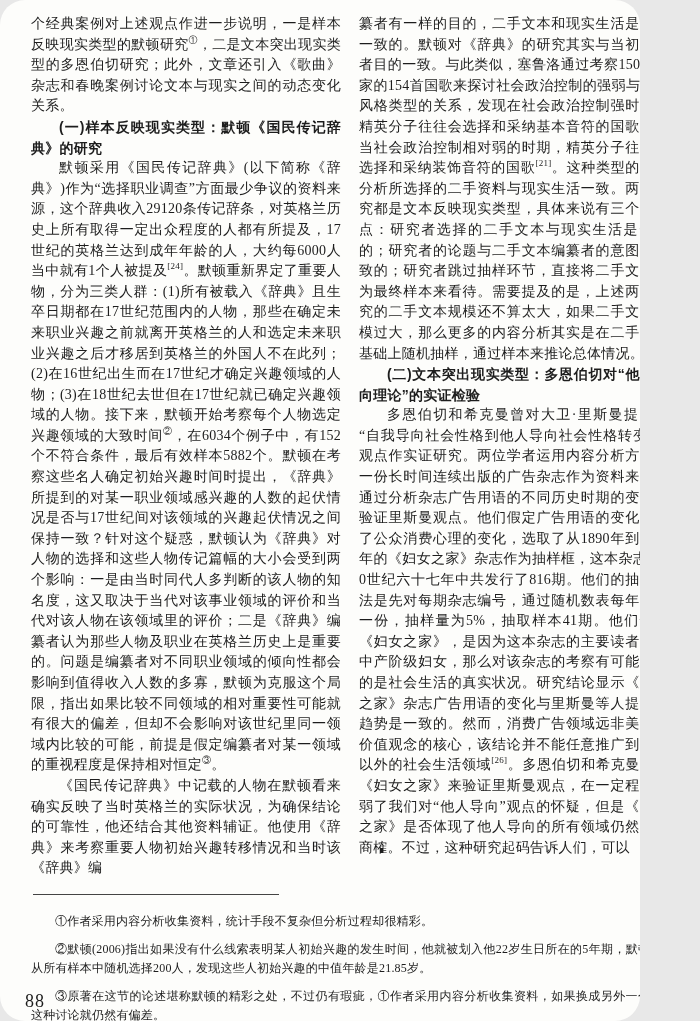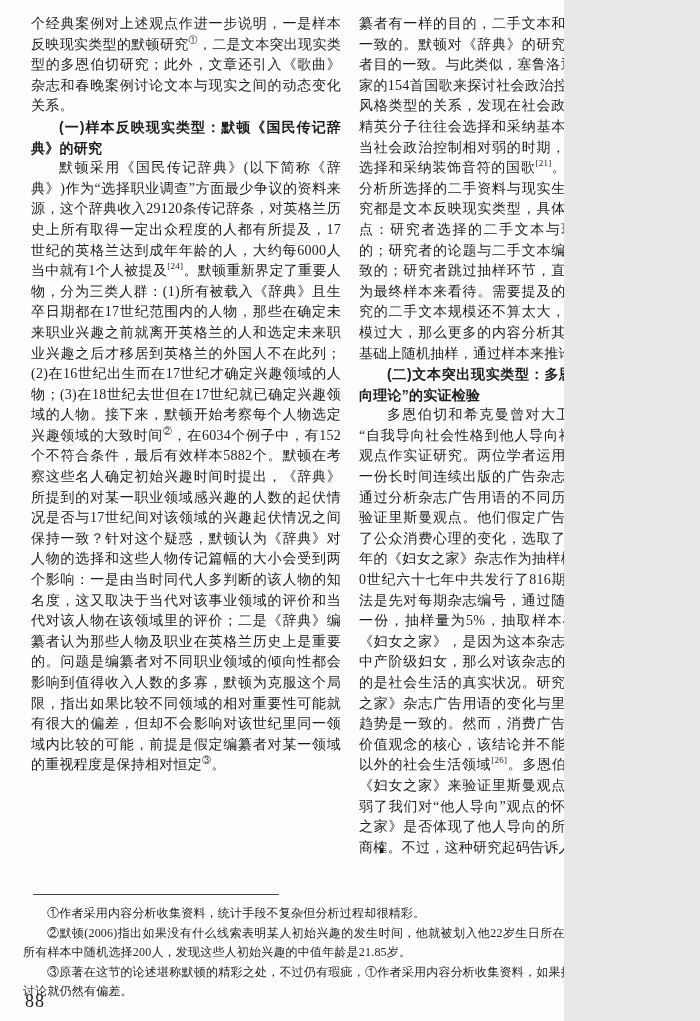--- a/index.html
+++ b/index.html
@@ -3,24 +3,25 @@
 <meta charset="utf-8">
 <style>
   html,body{margin:0;padding:0;}
   body{
     width:700px;height:1021px;
     background:#e8e8e8;
     font-family:"Liberation Serif","DejaVu Serif",serif;
   }
   .page{
     position:relative;
-    width:564px;height:1021px;
+    width:640px;height:1021px;
     background:#fdfdfb;
     color:#1d1d1d;
     overflow:hidden;
+    border-radius:25px;
   }
   .columns{
     position:absolute;
     top:14px;left:31px;
     width:638px;height:892px;
     display:flex;
     gap:18px;
     overflow:hidden;
   }
   .col{
@@ -59,41 +60,42 @@
     top:904px;left:23px;
     width:660px;
     font-size:12px;
     line-height:19.5px;
     letter-spacing:0.2px;
     text-align:justify;
     text-align-last:left;
     word-break:break-all;
   }
   .footnotes p{
-    margin:0;
+    margin:8px;
     text-indent:2em;
   }
   .page-number{
     position:absolute;
     left:25px;top:991px;
     font-size:18px;
     letter-spacing:1px;
   }
 </style>
 </head>
 <body>
 
 <div class="page">
 
   <div class="columns">
 
     <div class="col">
       <p class="body">个经典案例对上述观点作进一步说明，一是样本反映现实类型的默顿研究<sup>①</sup>，二是文本突出现实类型的多恩伯切研究；此外，文章还引入《歌曲》杂志和春晚案例讨论文本与现实之间的动态变化关系。</p>
       <h3 class="heading">(一)样本反映现实类型：默顿《国民传记辞典》的研究</h3>
       <p class="body indent">默顿采用《国民传记辞典》(以下简称《辞典》)作为“选择职业调查”方面最少争议的资料来源，这个辞典收入29120条传记辞条，对英格兰历史上所有取得一定出众程度的人都有所提及，17世纪的英格兰达到成年年龄的人，大约每6000人当中就有1个人被提及<sup>[24]</sup>。默顿重新界定了重要人物，分为三类人群：(1)所有被载入《辞典》且生卒日期都在17世纪范围内的人物，那些在确定未来职业兴趣之前就离开英格兰的人和选定未来职业兴趣之后才移居到英格兰的外国人不在此列；(2)在16世纪出生而在17世纪才确定兴趣领域的人物；(3)在18世纪去世但在17世纪就已确定兴趣领域的人物。接下来，默顿开始考察每个人物选定兴趣领域的大致时间<sup>②</sup>，在6034个例子中，有152个不符合条件，最后有效样本5882个。默顿在考察这些名人确定初始兴趣时间时提出，《辞典》所提到的对某一职业领域感兴趣的人数的起伏情况是否与17世纪间对该领域的兴趣起伏情况之间保持一致？针对这个疑惑，默顿认为《辞典》对人物的选择和这些人物传记篇幅的大小会受到两个影响：一是由当时同代人多判断的该人物的知名度，这又取决于当代对该事业领域的评价和当代对该人物在该领域里的评价；二是《辞典》编纂者认为那些人物及职业在英格兰历史上是重要的。问题是编纂者对不同职业领域的倾向性都会影响到值得收入人数的多寡，默顿为克服这个局限，指出如果比较不同领域的相对重要性可能就有很大的偏差，但却不会影响对该世纪里同一领域内比较的可能，前提是假定编纂者对某一领域的重视程度是保持相对恒定<sup>③</sup>。</p>
+      <p class="body indent">《国民传记辞典》中记载的人物在默顿看来确实反映了当时英格兰的实际状况，为确保结论的可靠性，他还结合其他资料辅证。他使用《辞典》来考察重要人物初始兴趣转移情况和当时该《辞典》编</p>
     </div>
 
     <div class="col">
       <p class="body">纂者有一样的目的，二手文本和现实生活是保持一致的。默顿对《辞典》的研究其实与当初编纂者目的一致。与此类似，塞鲁洛通过考察150个国家的154首国歌来探讨社会政治控制的强弱与国歌风格类型的关系，发现在社会政治控制强时期，精英分子往往会选择和采纳基本音符的国歌，而当社会政治控制相对弱的时期，精英分子往往会选择和采纳装饰音符的国歌<sup>[21]</sup>。这种类型的内容分析所选择的二手资料与现实生活一致。两个研究都是文本反映现实类型，具体来说有三个相同点：研究者选择的二手文本与现实生活是一致的；研究者的论题与二手文本编纂者的意图是一致的；研究者跳过抽样环节，直接将二手文本作为最终样本来看待。需要提及的是，上述两类研究的二手文本规模还不算太大，如果二手文本规模过大，那么更多的内容分析其实是在二手文本基础上随机抽样，通过样本来推论总体情况。</p>
       <h3 class="heading">(二)文本突出现实类型：多恩伯切对“他人导向理论”的实证检验</h3>
       <p class="body indent">多恩伯切和希克曼曾对大卫·里斯曼提出的“自我导向社会性格到他人导向社会性格转变”的观点作实证研究。两位学者运用内容分析方法将一份长时间连续出版的广告杂志作为资料来源，通过分析杂志广告用语的不同历史时期的变化来验证里斯曼观点。他们假定广告用语的变化反映了公众消费心理的变化，选取了从1890年到1956年的《妇女之家》杂志作为抽样框，这本杂志在20世纪六十七年中共发行了816期。他们的抽样方法是先对每期杂志编号，通过随机数表每年抽取一份，抽样量为5%，抽取样本41期。他们选择《妇女之家》，是因为这本杂志的主要读者群是中产阶级妇女，那么对该杂志的考察有可能反映的是社会生活的真实状况。研究结论显示《妇女之家》杂志广告用语的变化与里斯曼等人提出的趋势是一致的。然而，消费广告领域远非美国人价值观念的核心，该结论并不能任意推广到消费以外的社会生活领域<sup>[26]</sup>。多恩伯切和希克曼选择《妇女之家》来验证里斯曼观点，在一定程度减弱了我们对“他人导向”观点的怀疑，但是《妇女之家》是否体现了他人导向的所有领域仍然值得商榷。不过，这种研究起码告诉人们，可以</p>
     </div>
 
   </div>
 

